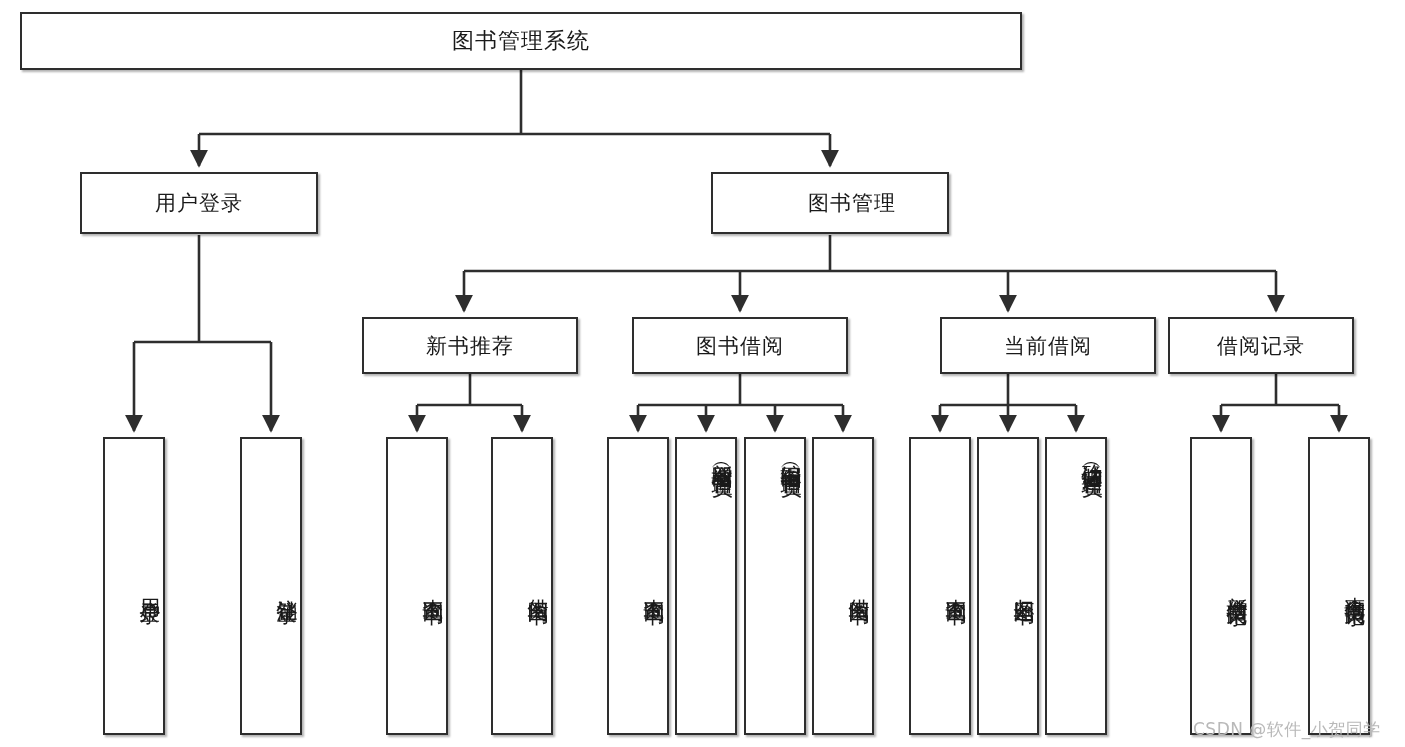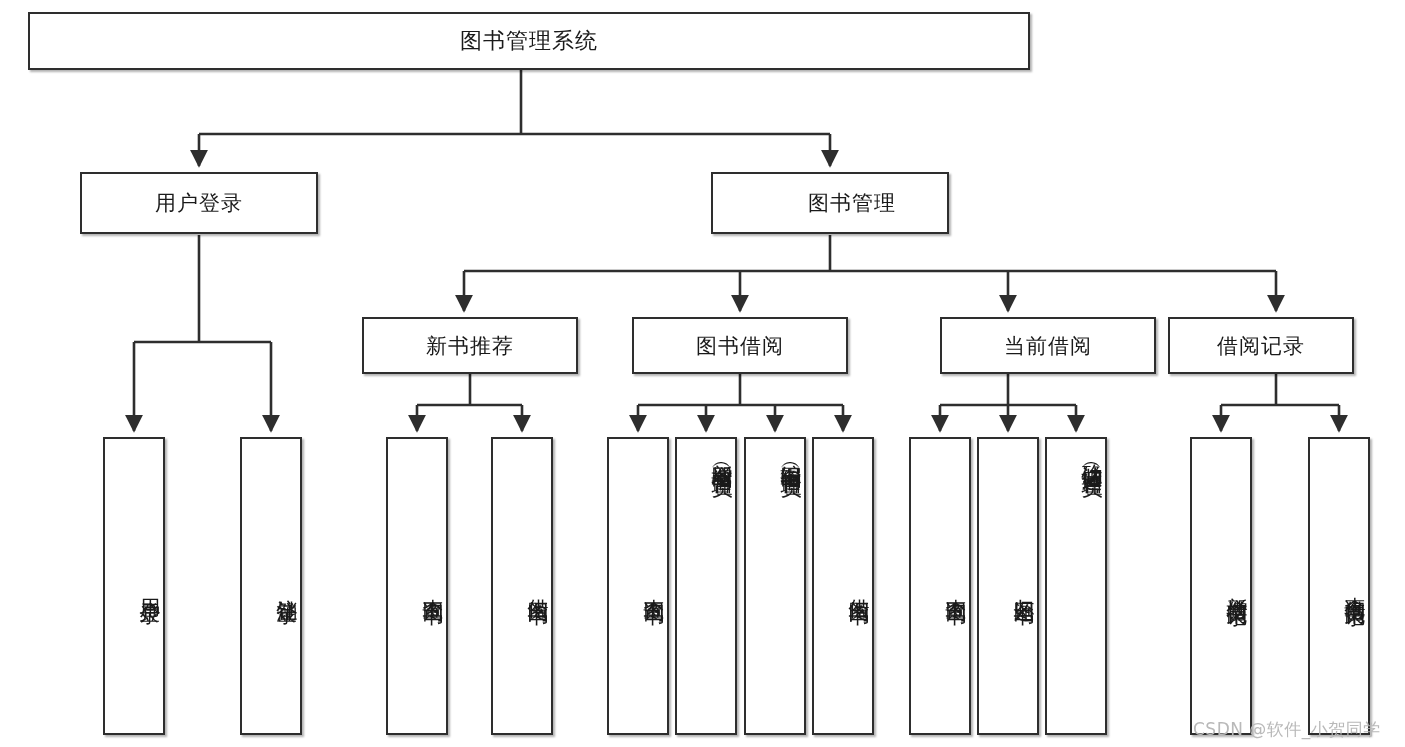--- a/index.html
+++ b/index.html
@@ -38,21 +38,20 @@
     color: #1a1a1a;
   }
   .node-h {
     font-size: 21px;
     letter-spacing: 1px;
     line-height: 1.2;
     white-space: nowrap;
   }
   .node-root {
     font-size: 22px;
-    margin-left: 8px;
   }
   .node-v {
     writing-mode: vertical-rl;
     text-orientation: upright;
     align-items: flex-start;
     justify-content: center;
     padding-top: 8px;
     padding-bottom: 8px;
     font-size: 21px;
     line-height: 1.22;

